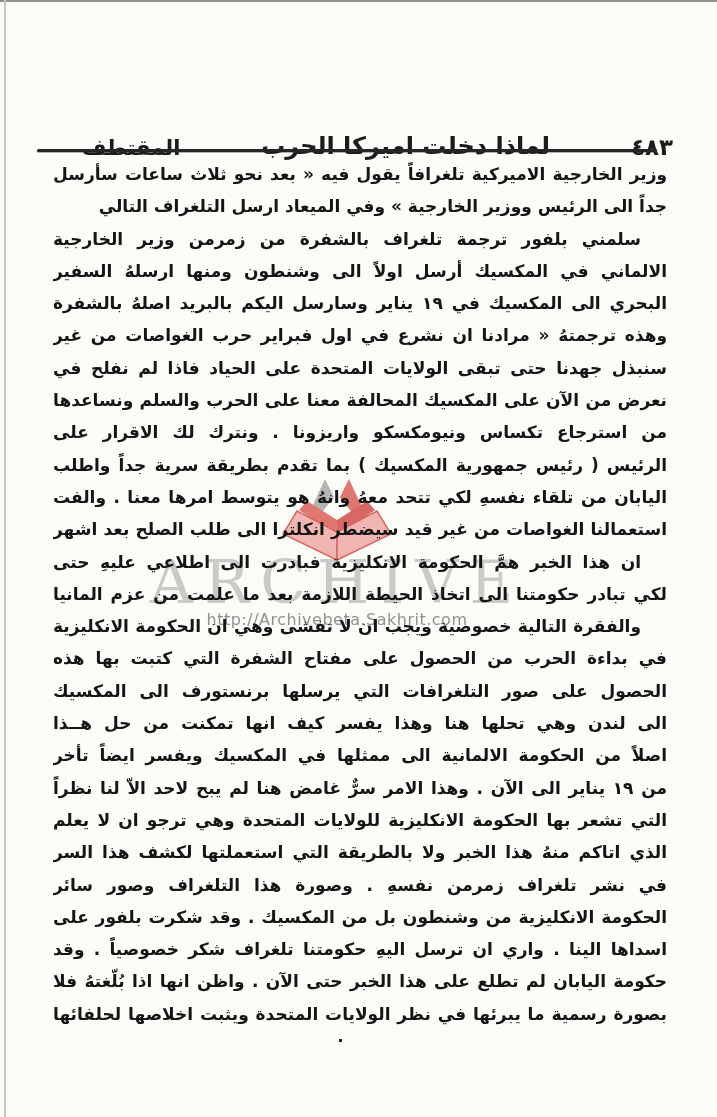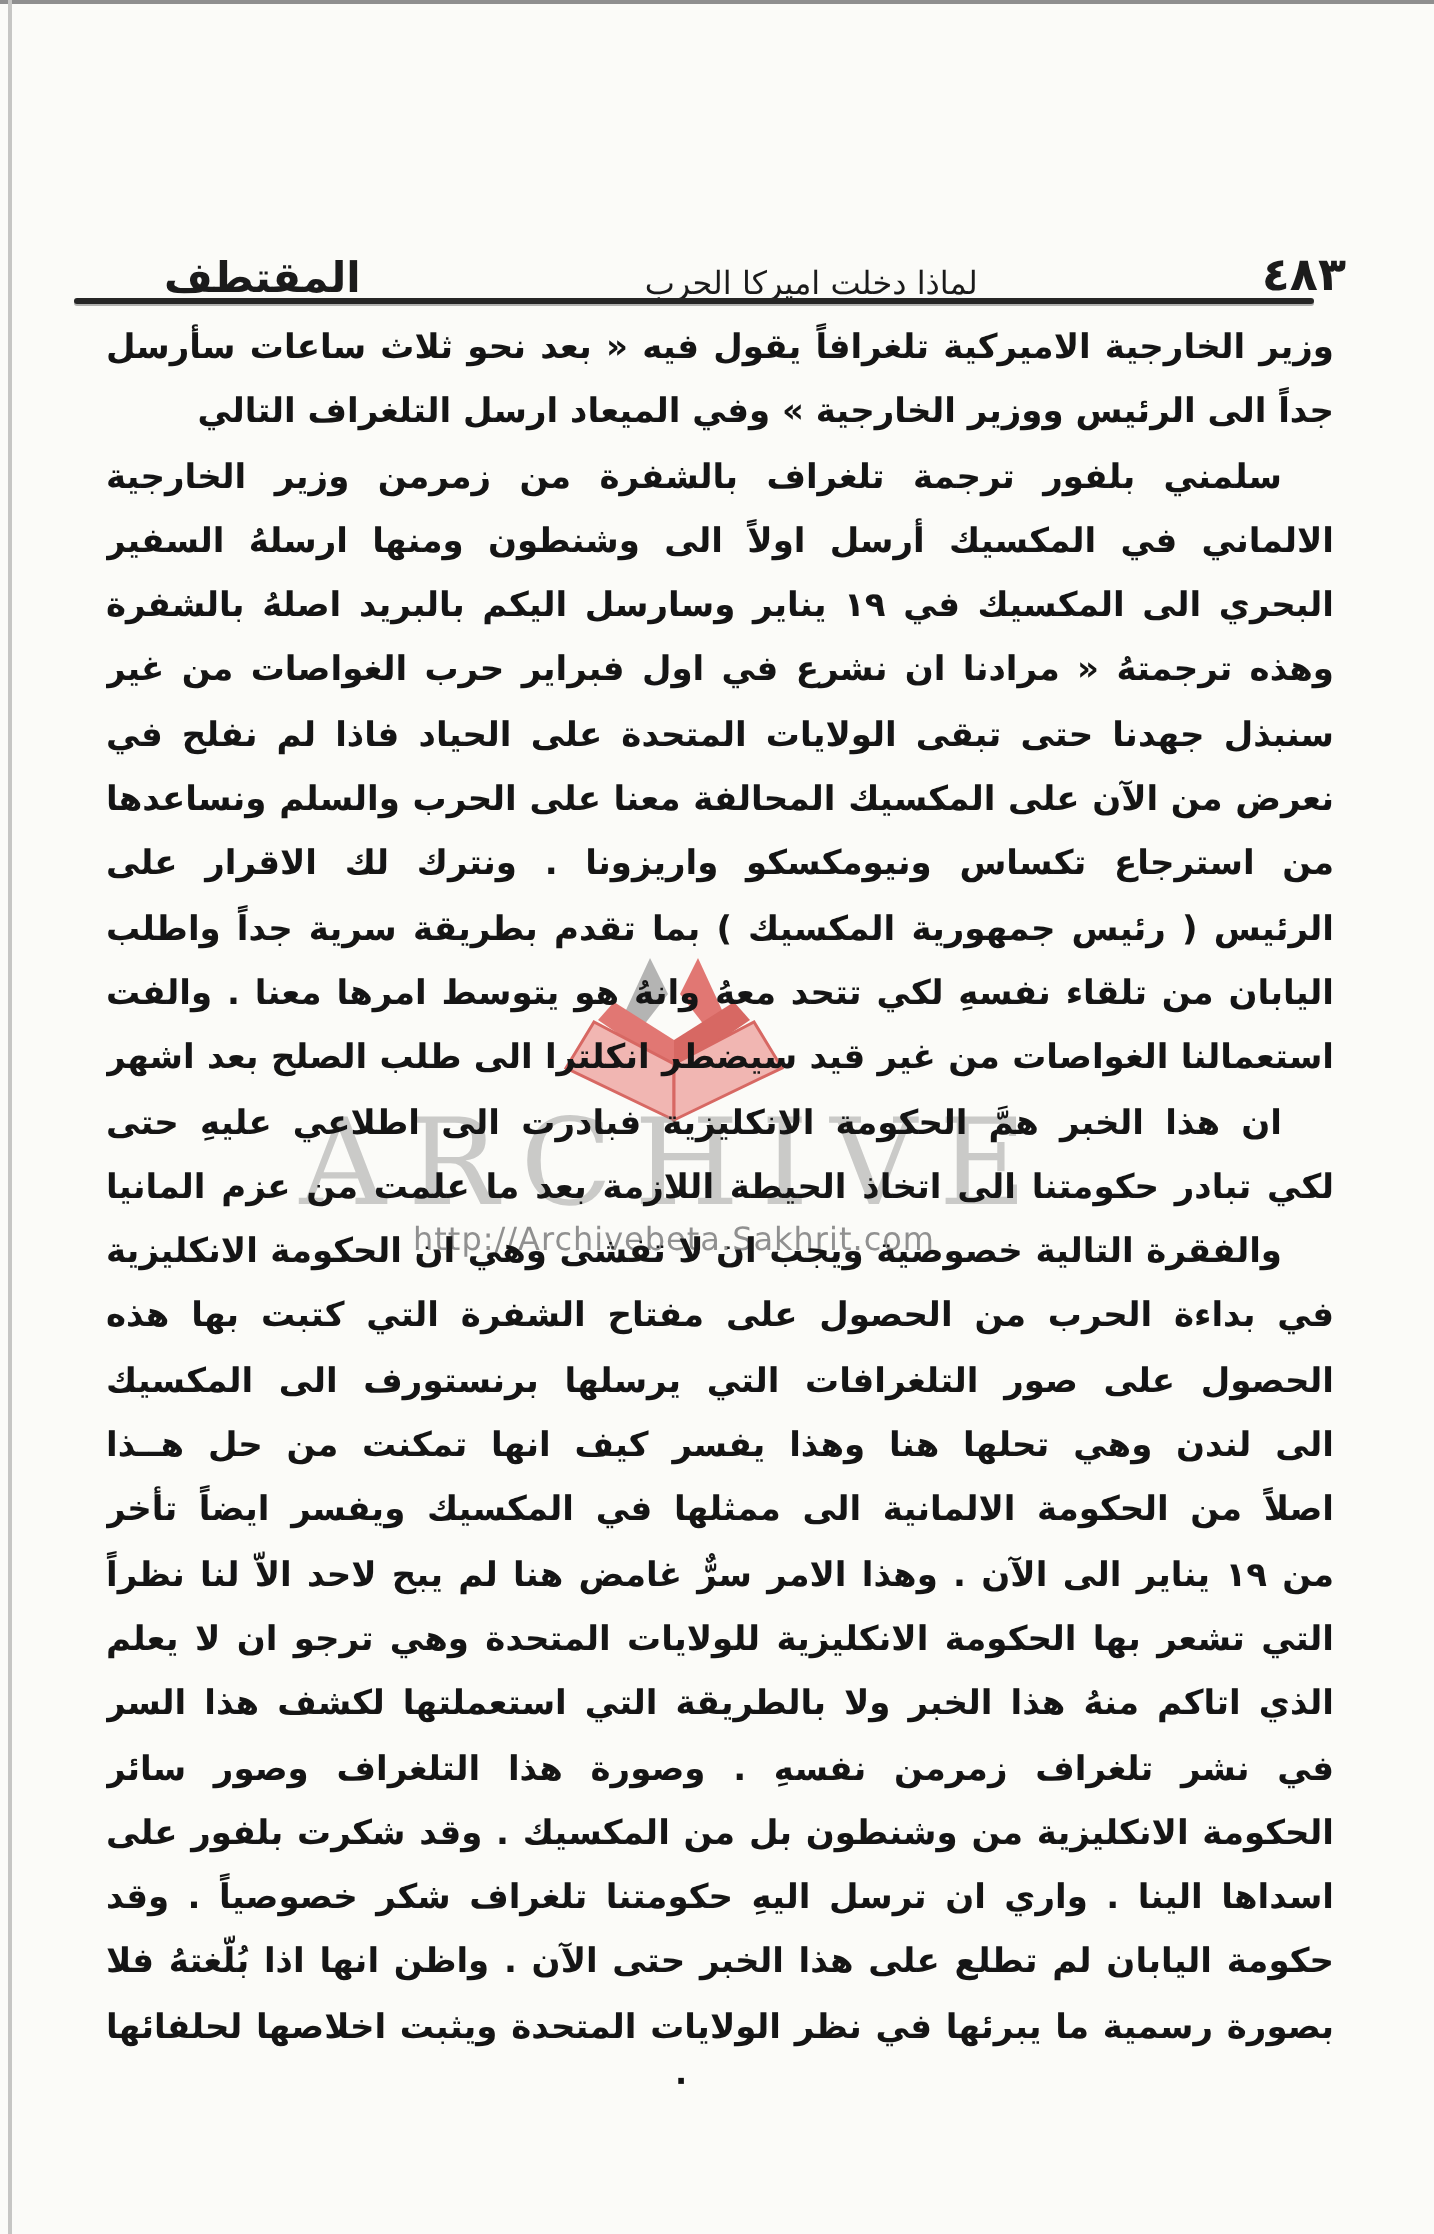--- a/index.html
+++ b/index.html
@@ -10,21 +10,21 @@
   }
   .edge-top{position:absolute;top:0;left:0;width:717px;height:2px;background:#8f8f8f;}
   .edge-left{position:absolute;top:0;left:4px;width:2px;height:1117px;background:#c6c6c4;}
 
   .header{
     position:absolute;top:116px;left:42px;right:44px;
     direction:rtl;display:flex;justify-content:space-between;align-items:flex-end;
     color:#1b1b1b;
   }
   .page-num{font-size:23px;font-weight:bold;letter-spacing:4px;}
-  .title{font-size:16px;font-weight:normal;margin-top:16px;}
+  .title{font-size:24px;font-weight:bold;margin-top:16px;}
   .journal{font-size:21px;font-weight:bold;margin-left:40px;}
   .rule{
     position:absolute;top:149px;left:37px;width:620px;height:3px;
     background:#262626;border-radius:2px;
     box-shadow:0 1px 0 rgba(40,40,40,.35);
   }
 
   .body-text{
     position:absolute;top:158px;right:50px;left:53px;z-index:2;
     direction:rtl;color:#151515;font-size:17px;font-weight:bold;

